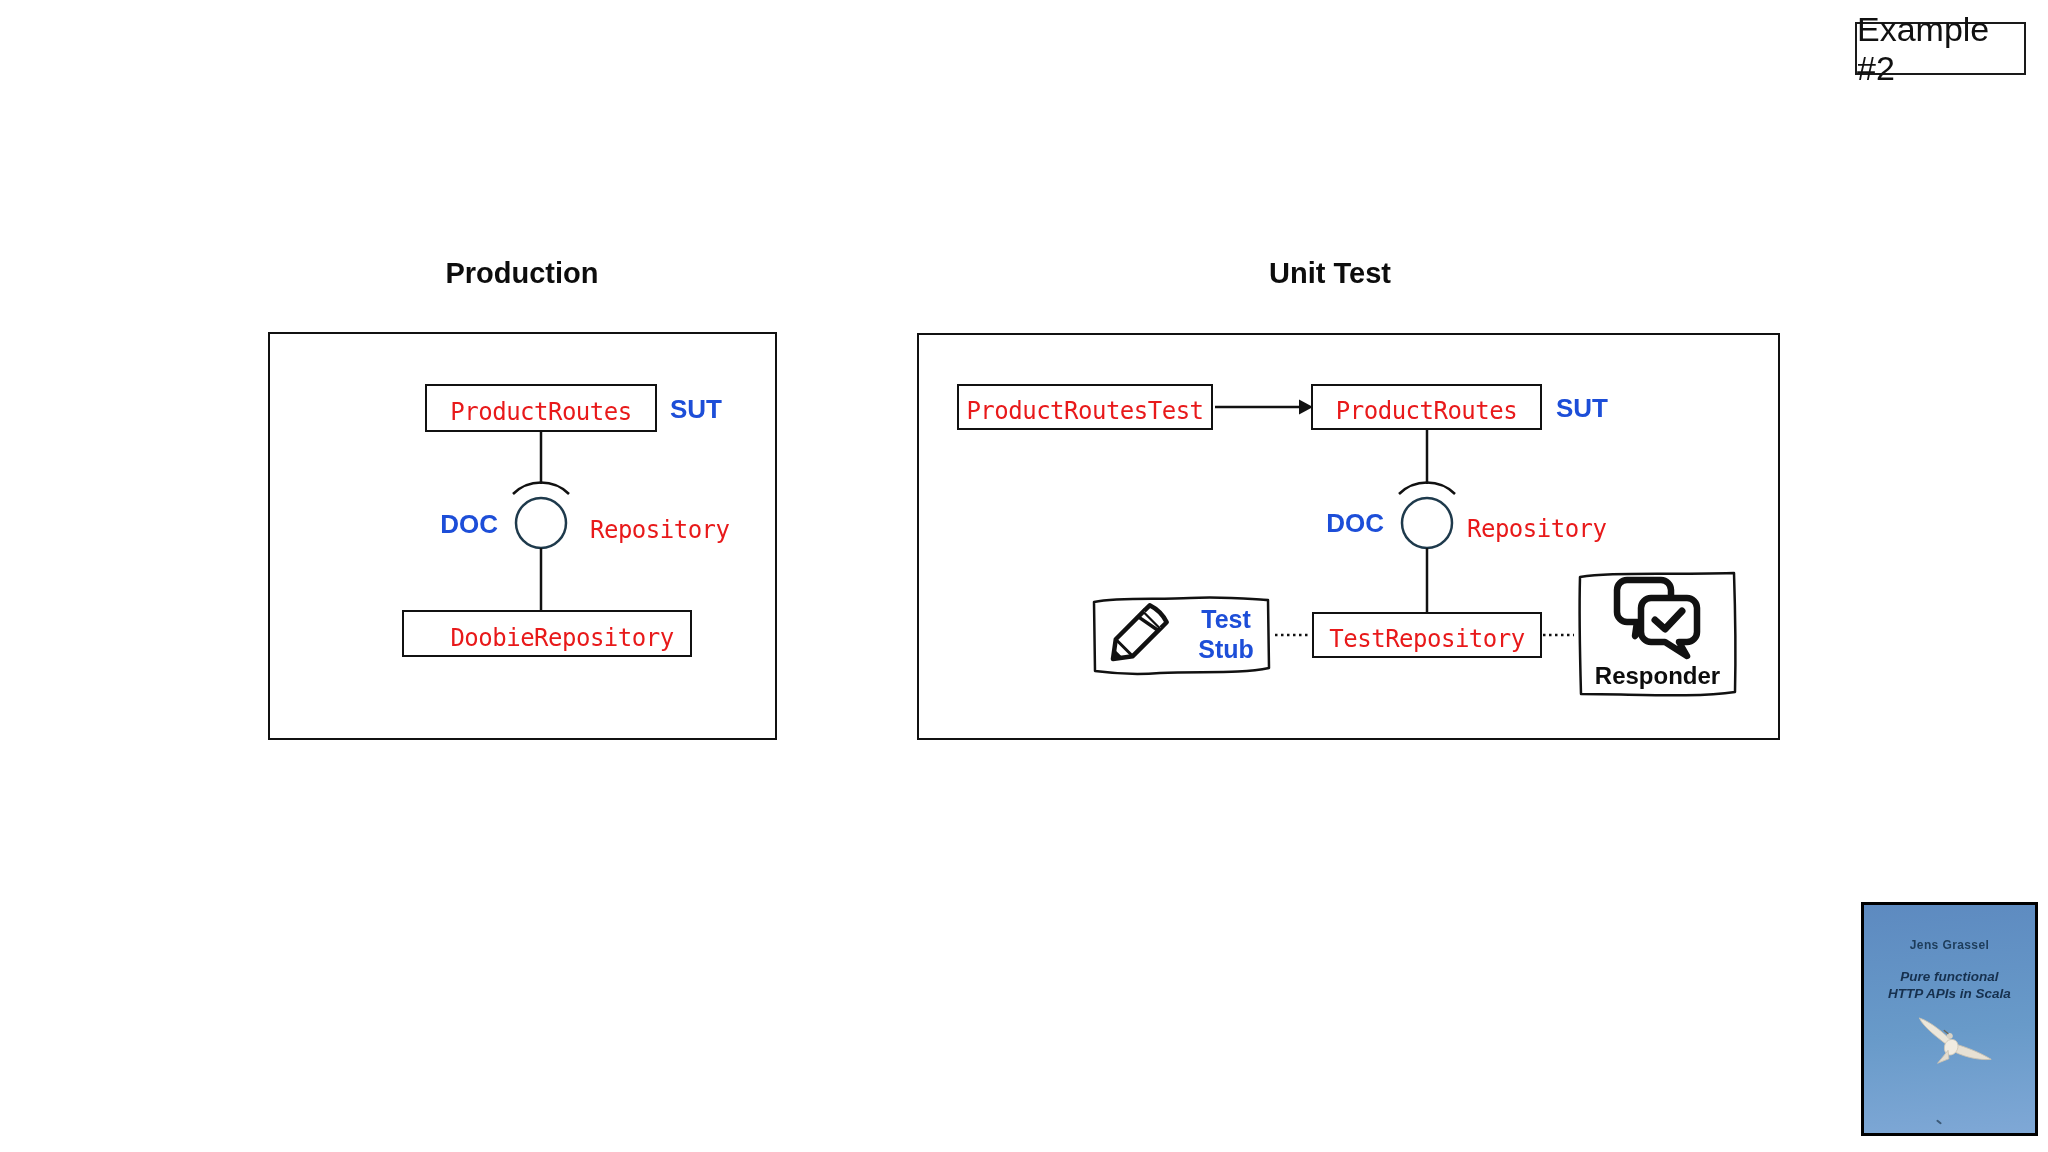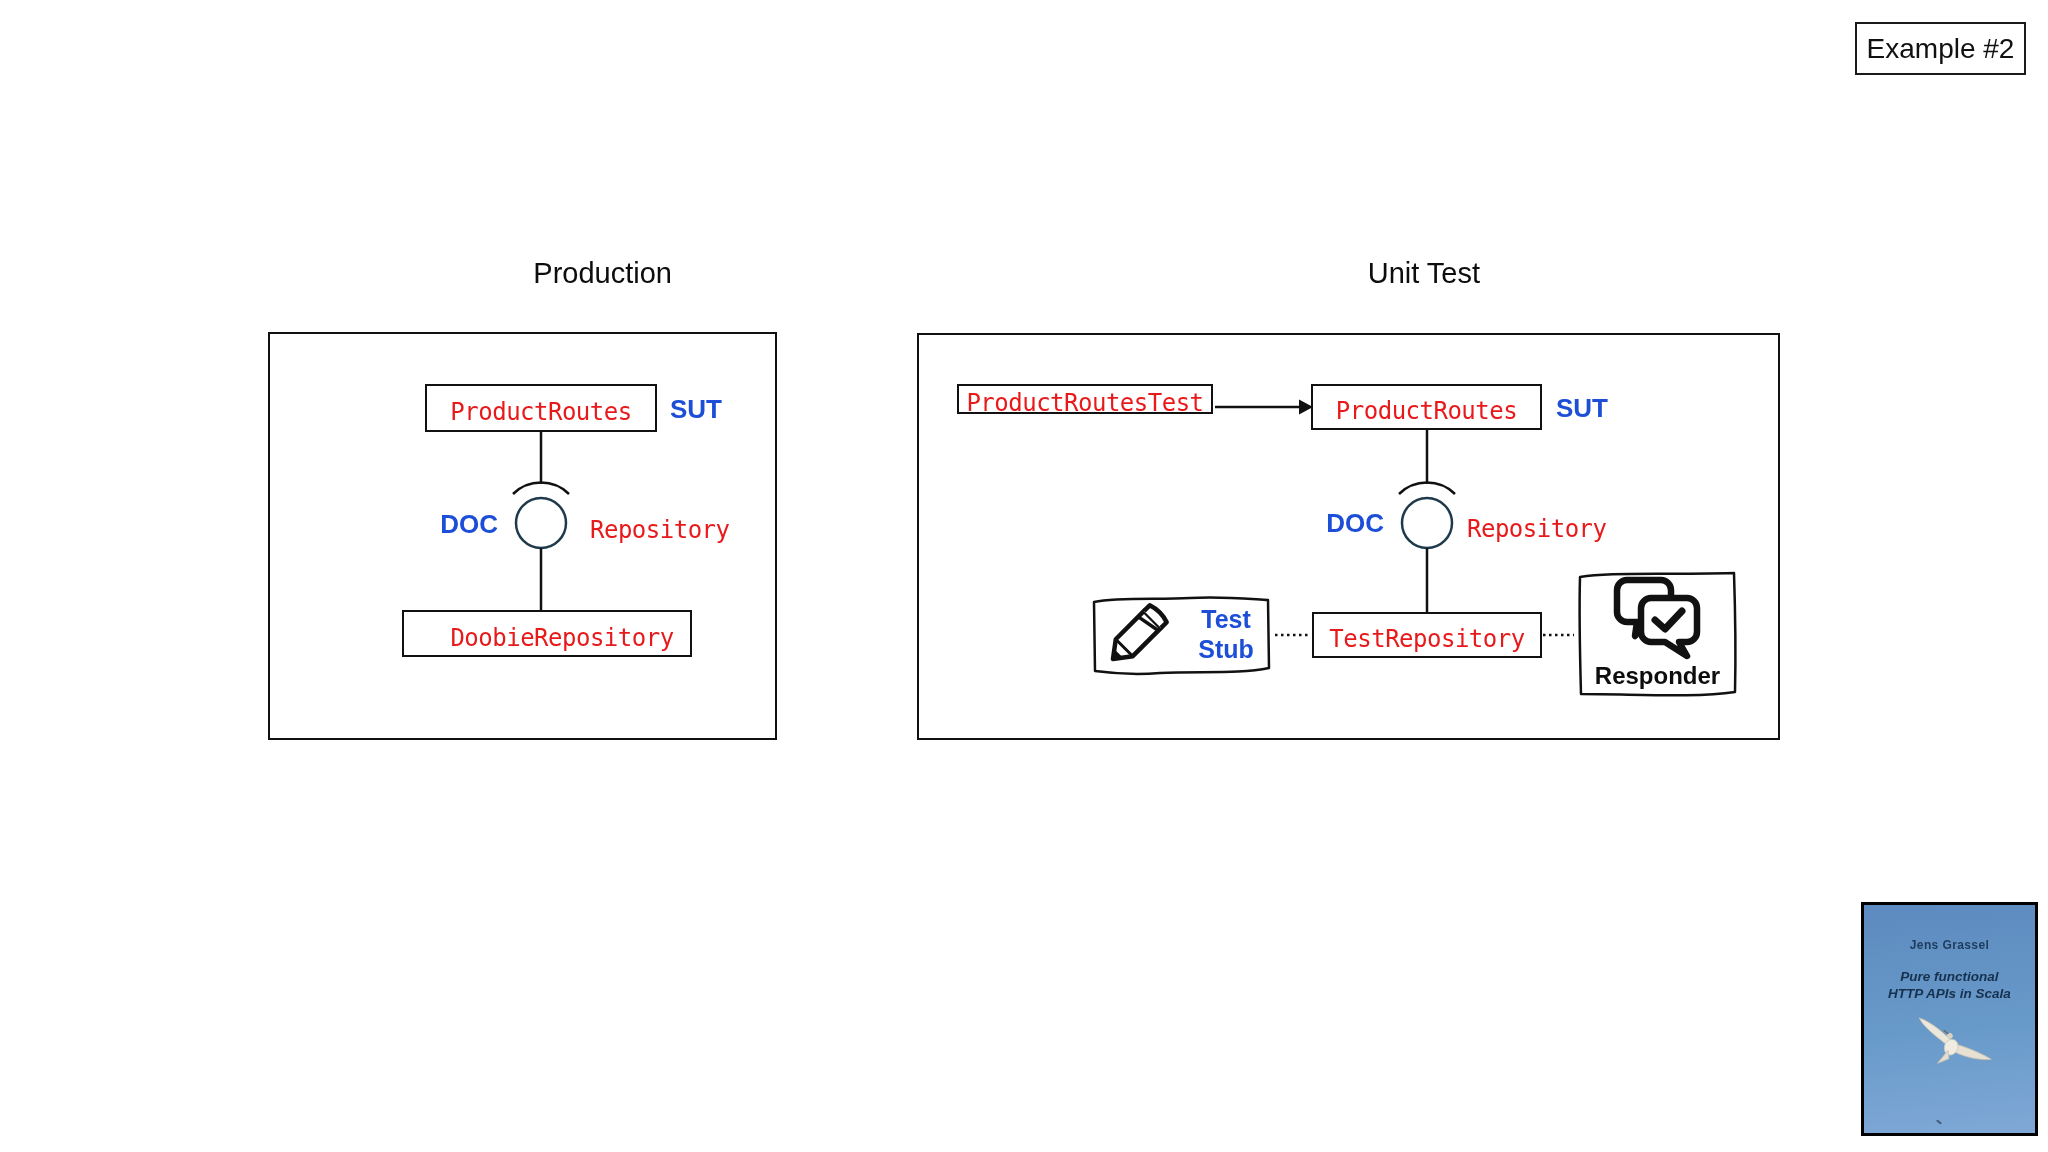--- a/index.html
+++ b/index.html
@@ -13,32 +13,32 @@
     display:flex;align-items:center;justify-content:center;z-index:3;
   }
   .mono-red{
     font-family:"DejaVu Sans Mono","Liberation Mono",monospace;
     font-size:24px;color:#e8191a;white-space:nowrap;letter-spacing:-0.5px;margin-top:8px;
   }
   .panel{
     position:absolute;box-sizing:border-box;border:2px solid #111;background:#fff;z-index:1;
   }
   .diagram-title{
-    position:absolute;font-size:29px;font-weight:400;text-align:right;z-index:2;color:#0d0d0d;
+    position:absolute;font-size:29px;font-weight:700;text-align:center;z-index:2;color:#0d0d0d;
   }
   .role-label{
     position:absolute;font-size:26px;font-weight:700;color:#1d4ed8;z-index:3;white-space:nowrap;
   }
   .iface-label{
     position:absolute;z-index:3;line-height:26px;
   }
   .badge-box{
     position:absolute;box-sizing:border-box;border:2.5px solid #1a1a1a;background:#fff;
     display:flex;align-items:center;justify-content:center;
-    font-size:28px;color:#111;z-index:4;
+    font-size:34px;color:#111;z-index:4;
   }
   .sketch-group{position:absolute;z-index:3;}
   .sketch-svg{position:absolute;left:0;top:0;}
   .stub-text{
     position:absolute;left:94px;top:11px;width:84px;text-align:center;
     font-size:25px;font-weight:700;line-height:30px;color:#1d4ed8;
   }
   .responder-text{
     position:absolute;left:0;top:94px;width:165px;text-align:center;
     font-size:24px;font-weight:700;color:#0d0d0d;
@@ -105,21 +105,21 @@
   <div class="iface-label mono-red" style="left:590px;top:509px;">Repository</div>
 
   <div class="comp-box" style="left:402px;top:610px;width:290px;height:47px;padding-left:30px;">
     <span class="mono-red">DoobieRepository</span>
   </div>
 
   <div class="diagram-title" style="left:1180px;top:257px;width:300px;">Unit Test</div>
 
   <div class="panel" style="left:917px;top:333px;width:863px;height:407px;"></div>
 
-  <div class="comp-box" style="left:957px;top:384px;width:256px;height:30px;">
+  <div class="comp-box" style="left:957px;top:384px;width:256px;height:46px;">
     <span class="mono-red">ProductRoutesTest</span>
   </div>
 
   <div class="comp-box" style="left:1311px;top:384px;width:231px;height:46px;">
     <span class="mono-red">ProductRoutes</span>
   </div>
 
   <div class="role-label" style="left:1556px;top:393px;">SUT</div>
 
   <div class="role-label" style="left:1304px;top:508px;width:80px;text-align:right;">DOC</div>

